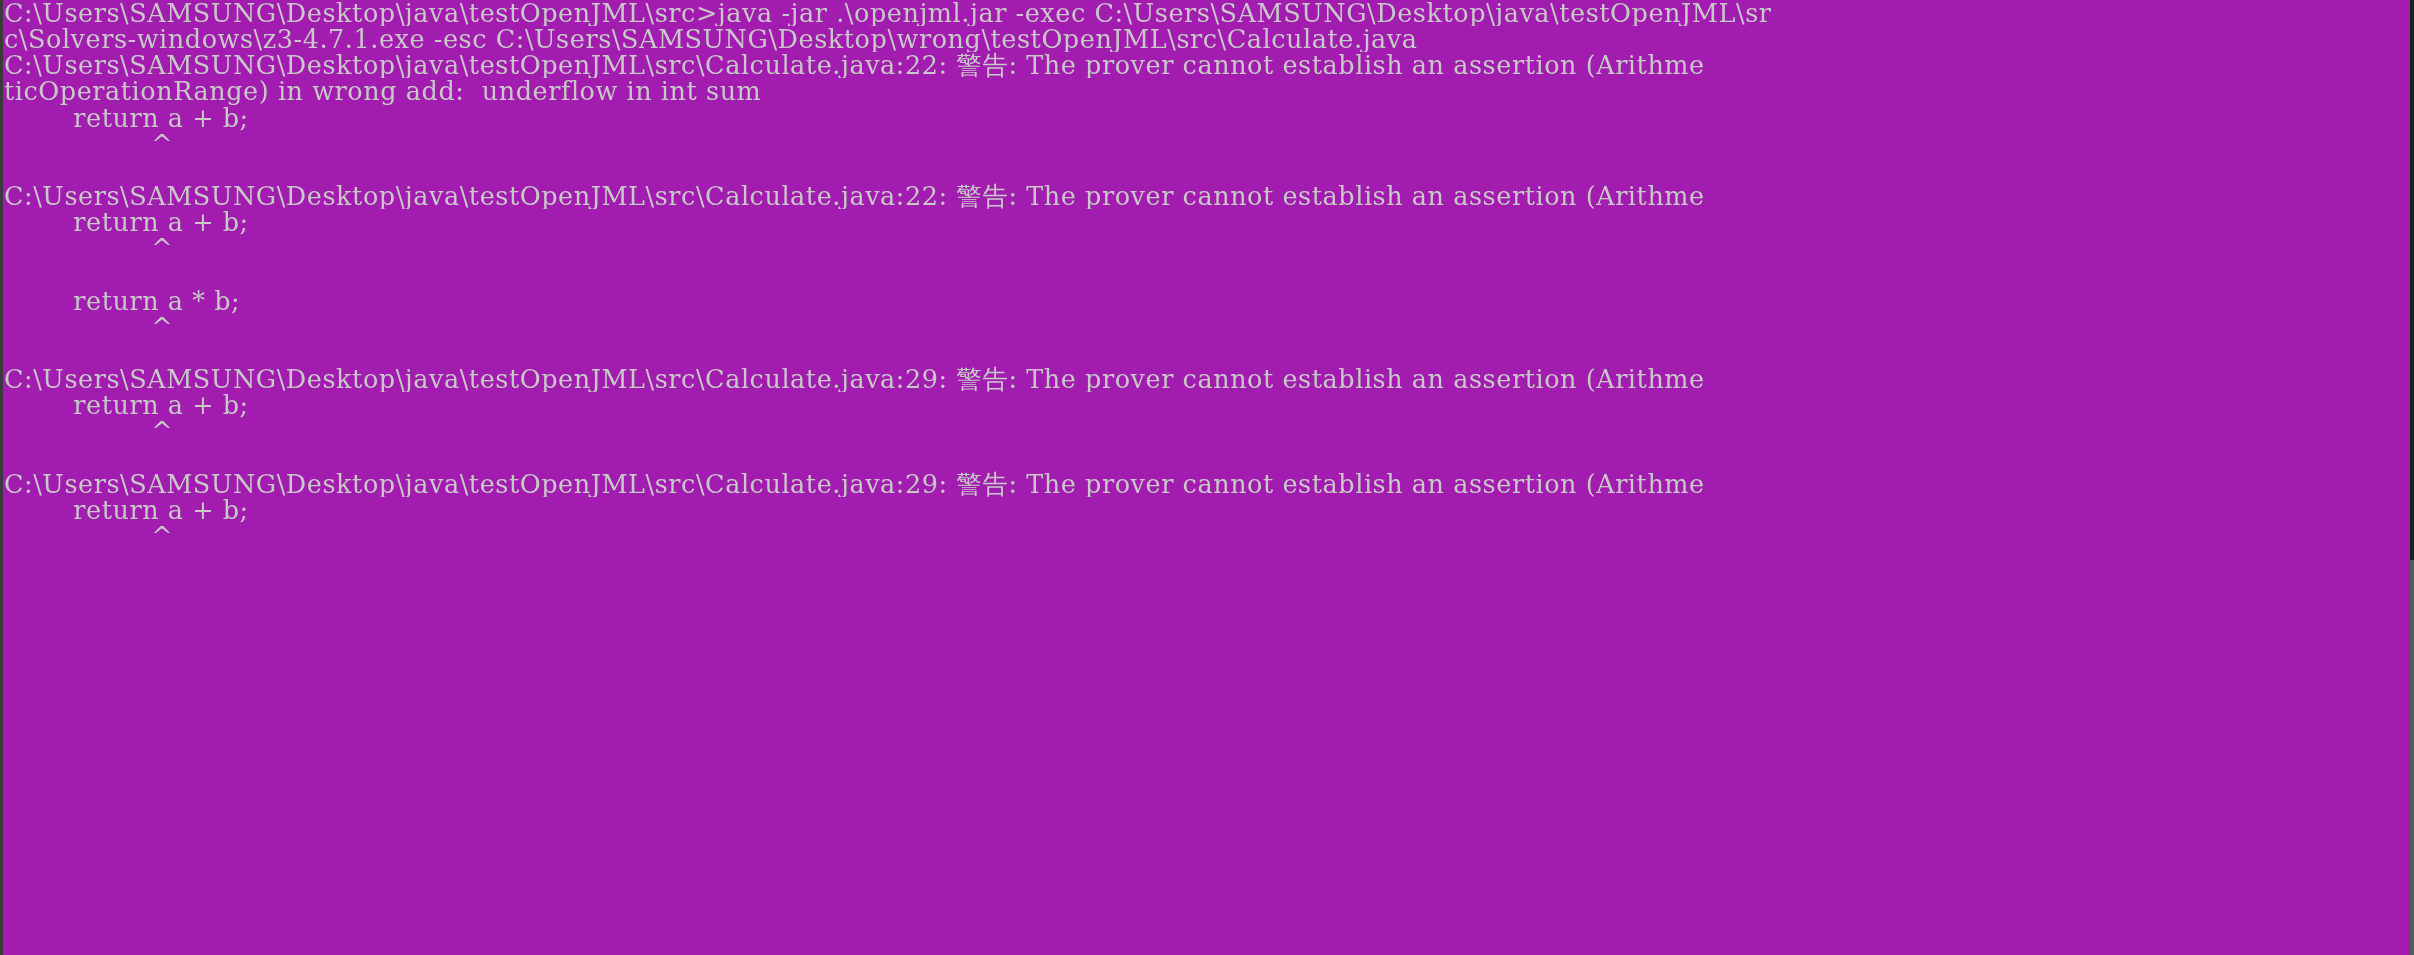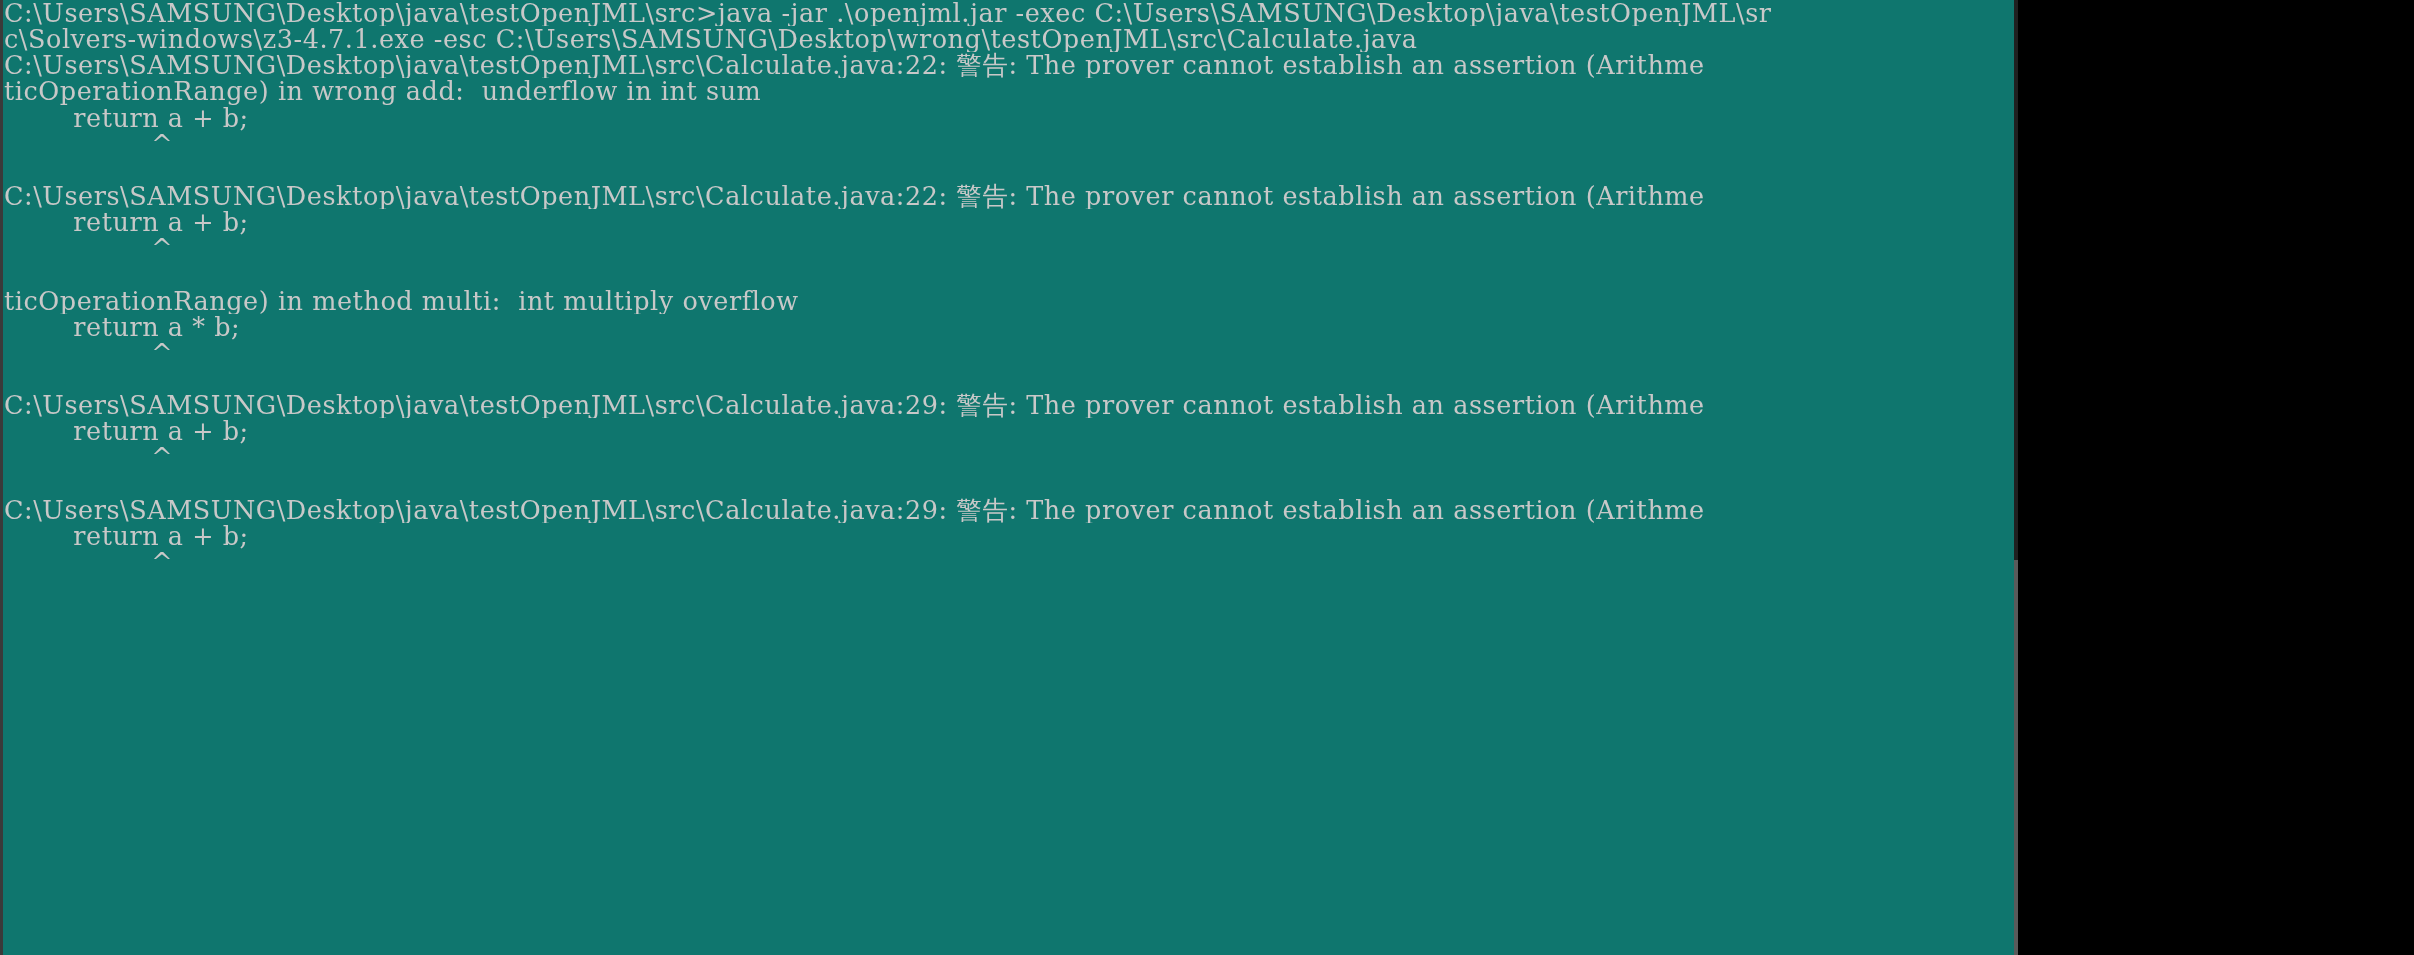--- a/index.html
+++ b/index.html
@@ -8,23 +8,23 @@
     background: #000000;
   }
   body {
     width: 2414px;
     height: 955px;
     overflow: hidden;
     font-family: "DejaVu Serif", "Liberation Serif", serif;
   }
   #console {
     position: relative;
-    width: 2018px;
+    width: 2414px;
     height: 955px;
-    background: #0f766e;
+    background: #a21caf;
     padding: 0;
     box-sizing: border-box;
     overflow: hidden;
   }
   .left-gutter {
     position: absolute;
     left: 0;
     top: 0;
     width: 3px;
     height: 955px;
@@ -95,21 +95,20 @@
     <div class="line">c\Solvers-windows\z3-4.7.1.exe -esc C:\Users\SAMSUNG\Desktop\wrong\testOpenJML\src\Calculate.java</div>
     <div class="line">C:\Users\SAMSUNG\Desktop\java\testOpenJML\src\Calculate.java:22: 警告: The prover cannot establish an assertion (Arithme</div>
     <div class="line">ticOperationRange) in wrong add:  underflow in int sum</div>
     <div class="line">        return a + b;</div>
     <div class="line caret">                 ^</div>
     <div class="line blank"></div>
     <div class="line">C:\Users\SAMSUNG\Desktop\java\testOpenJML\src\Calculate.java:22: 警告: The prover cannot establish an assertion (Arithme</div>
     <div class="line">        return a + b;</div>
     <div class="line caret">                 ^</div>
     <div class="line blank"></div>
-    <div class="line">ticOperationRange) in method multi:  int multiply overflow</div>
     <div class="line">        return a * b;</div>
     <div class="line caret">                 ^</div>
     <div class="line blank"></div>
     <div class="line">C:\Users\SAMSUNG\Desktop\java\testOpenJML\src\Calculate.java:29: 警告: The prover cannot establish an assertion (Arithme</div>
     <div class="line">        return a + b;</div>
     <div class="line caret">                 ^</div>
     <div class="line blank"></div>
     <div class="line">C:\Users\SAMSUNG\Desktop\java\testOpenJML\src\Calculate.java:29: 警告: The prover cannot establish an assertion (Arithme</div>
     <div class="line">        return a + b;</div>
     <div class="line caret">                 ^</div>

